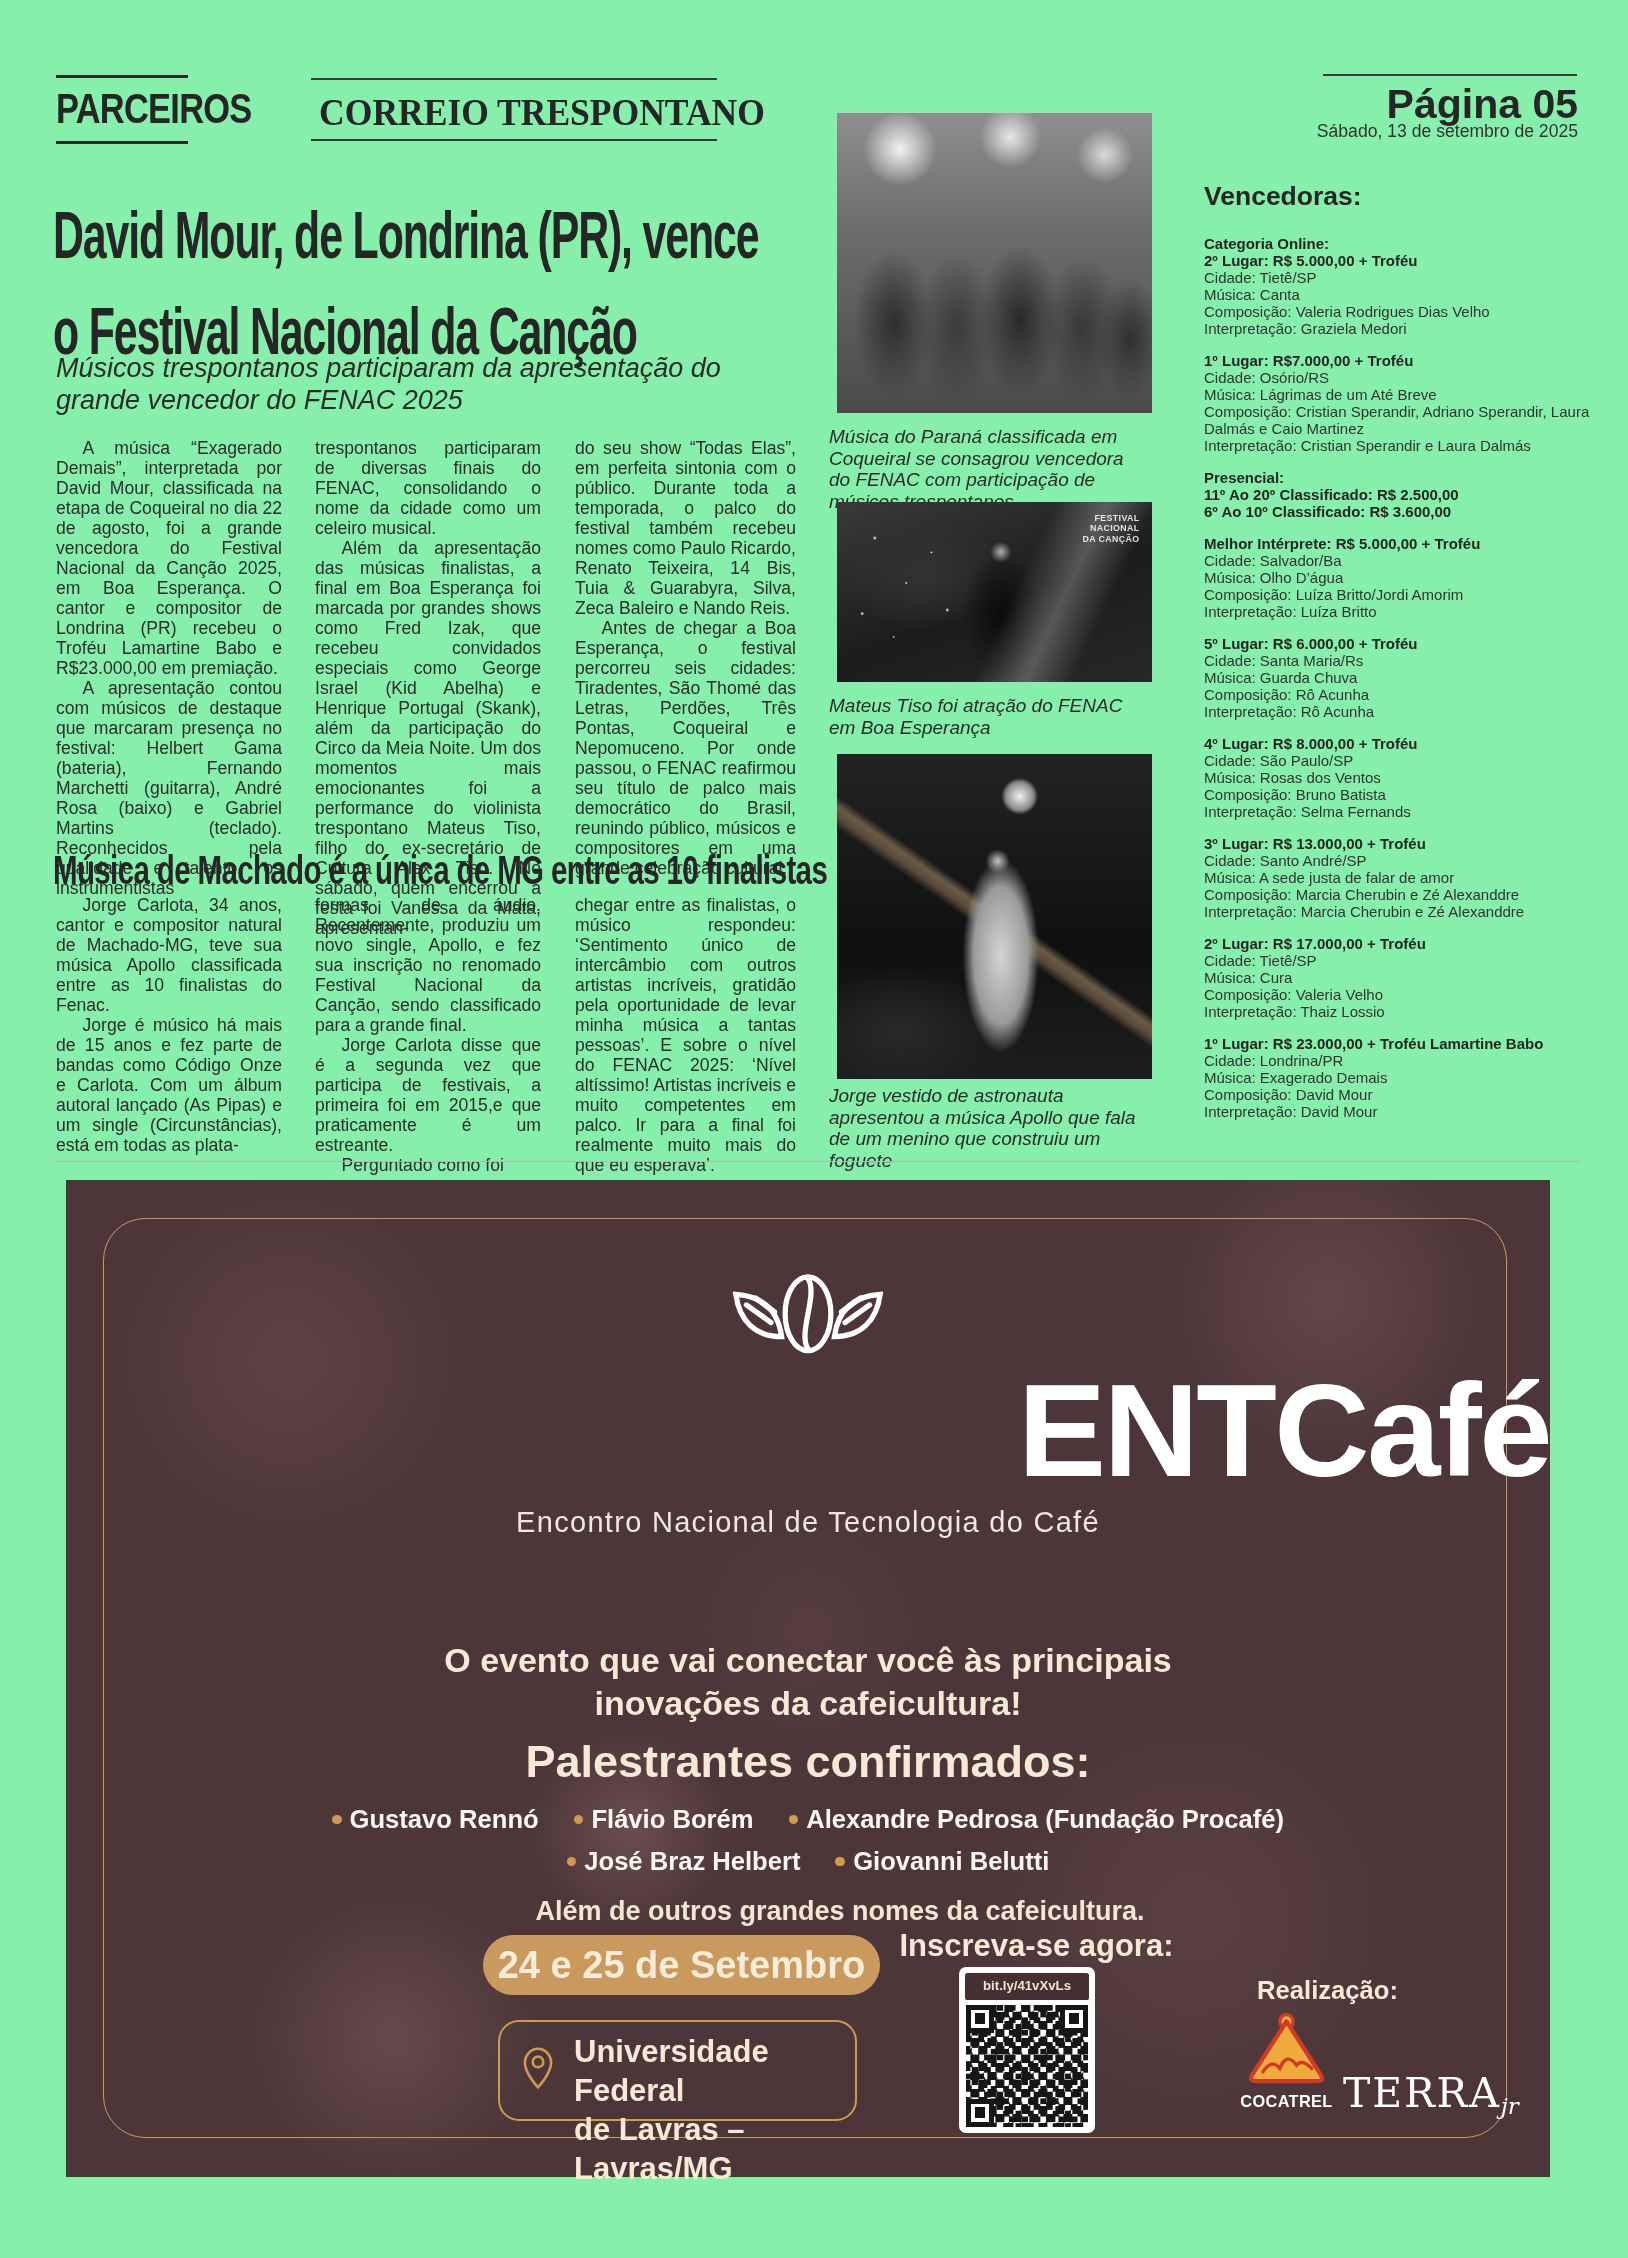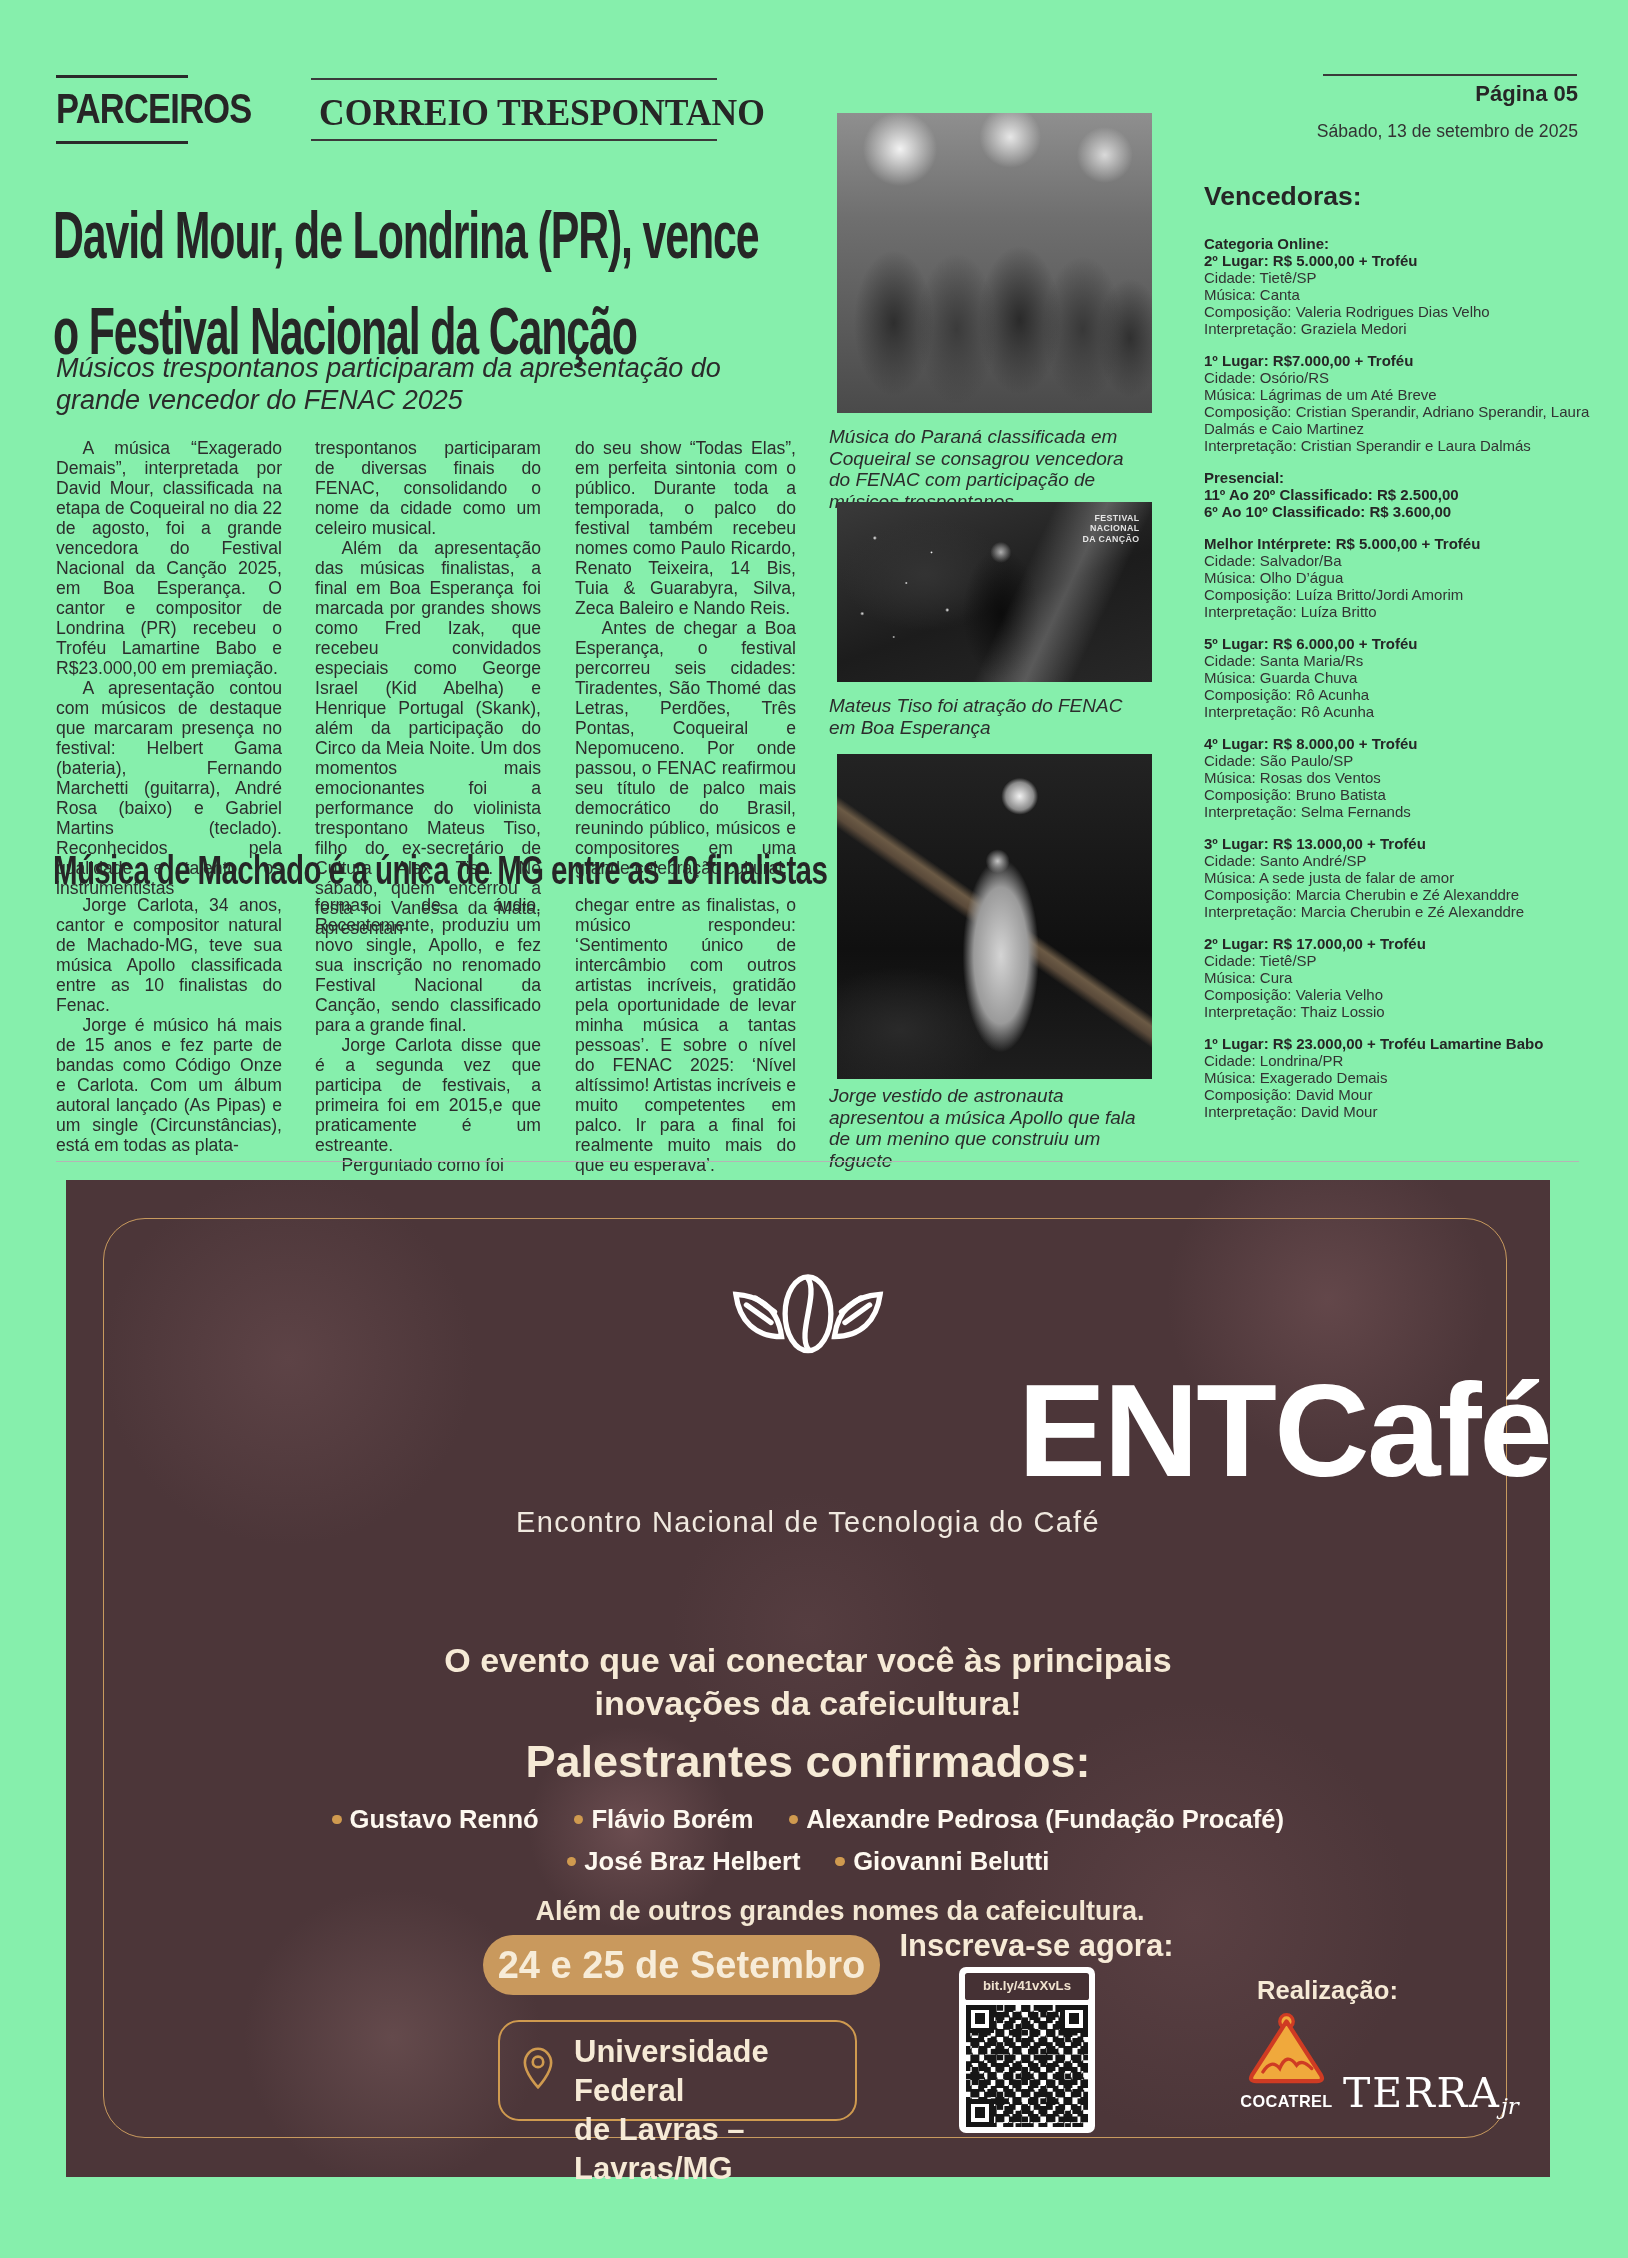--- a/index.html
+++ b/index.html
@@ -18,21 +18,21 @@
     font-weight:700;font-size:42px;color:#262626;letter-spacing:-0.9px;
     transform:scaleX(0.82);transform-origin:left center;white-space:nowrap;
   }
   .mast-name{
     position:absolute;left:311px;top:91px;width:406px;text-align:center;
     font-family:"Liberation Serif", serif;font-weight:700;font-size:37px;color:#262626;
     transform:scaleX(0.96);transform-origin:center;white-space:nowrap;letter-spacing:0px;
   }
   .mast-page{
     position:absolute;right:51px;top:81px;width:353px;text-align:right;
-    font-weight:700;font-size:22px;color:#262626;
+    font-weight:700;font-size:41px;color:#262626;
   }
   .mast-date{
     position:absolute;right:51px;top:121px;width:371px;text-align:right;
     font-weight:400;font-size:17.6px;color:#333;
   }
 
   
   .headline1{position:absolute;left:53px;top:196px;width:776px;line-height:78px;white-space:nowrap;}
   .headline1 span{display:inline-block;font-weight:700;font-size:67px;color:#262626;
     letter-spacing:-1.8px;transform:scaleX(0.64);transform-origin:left center;}

